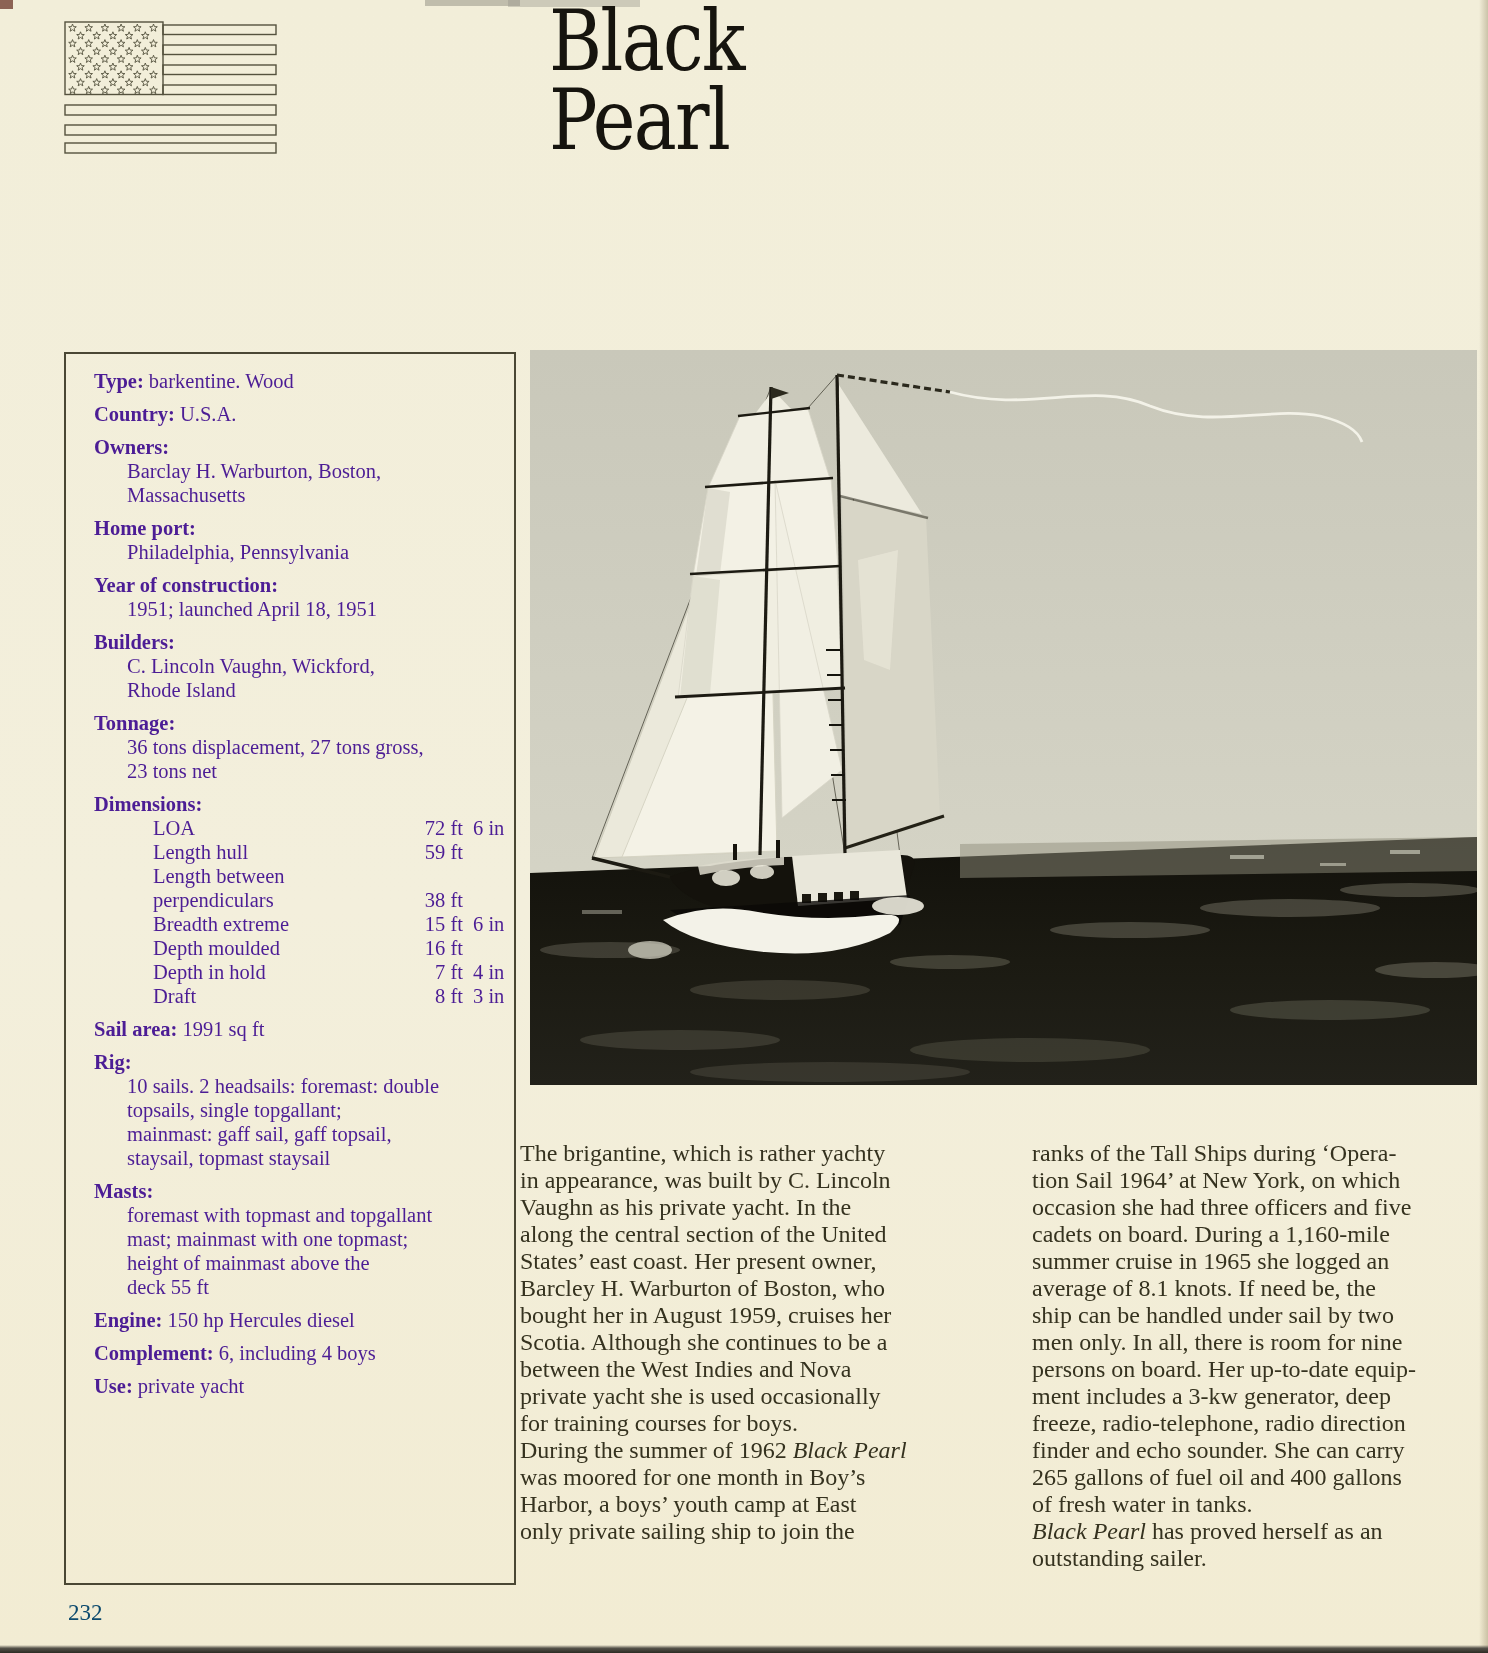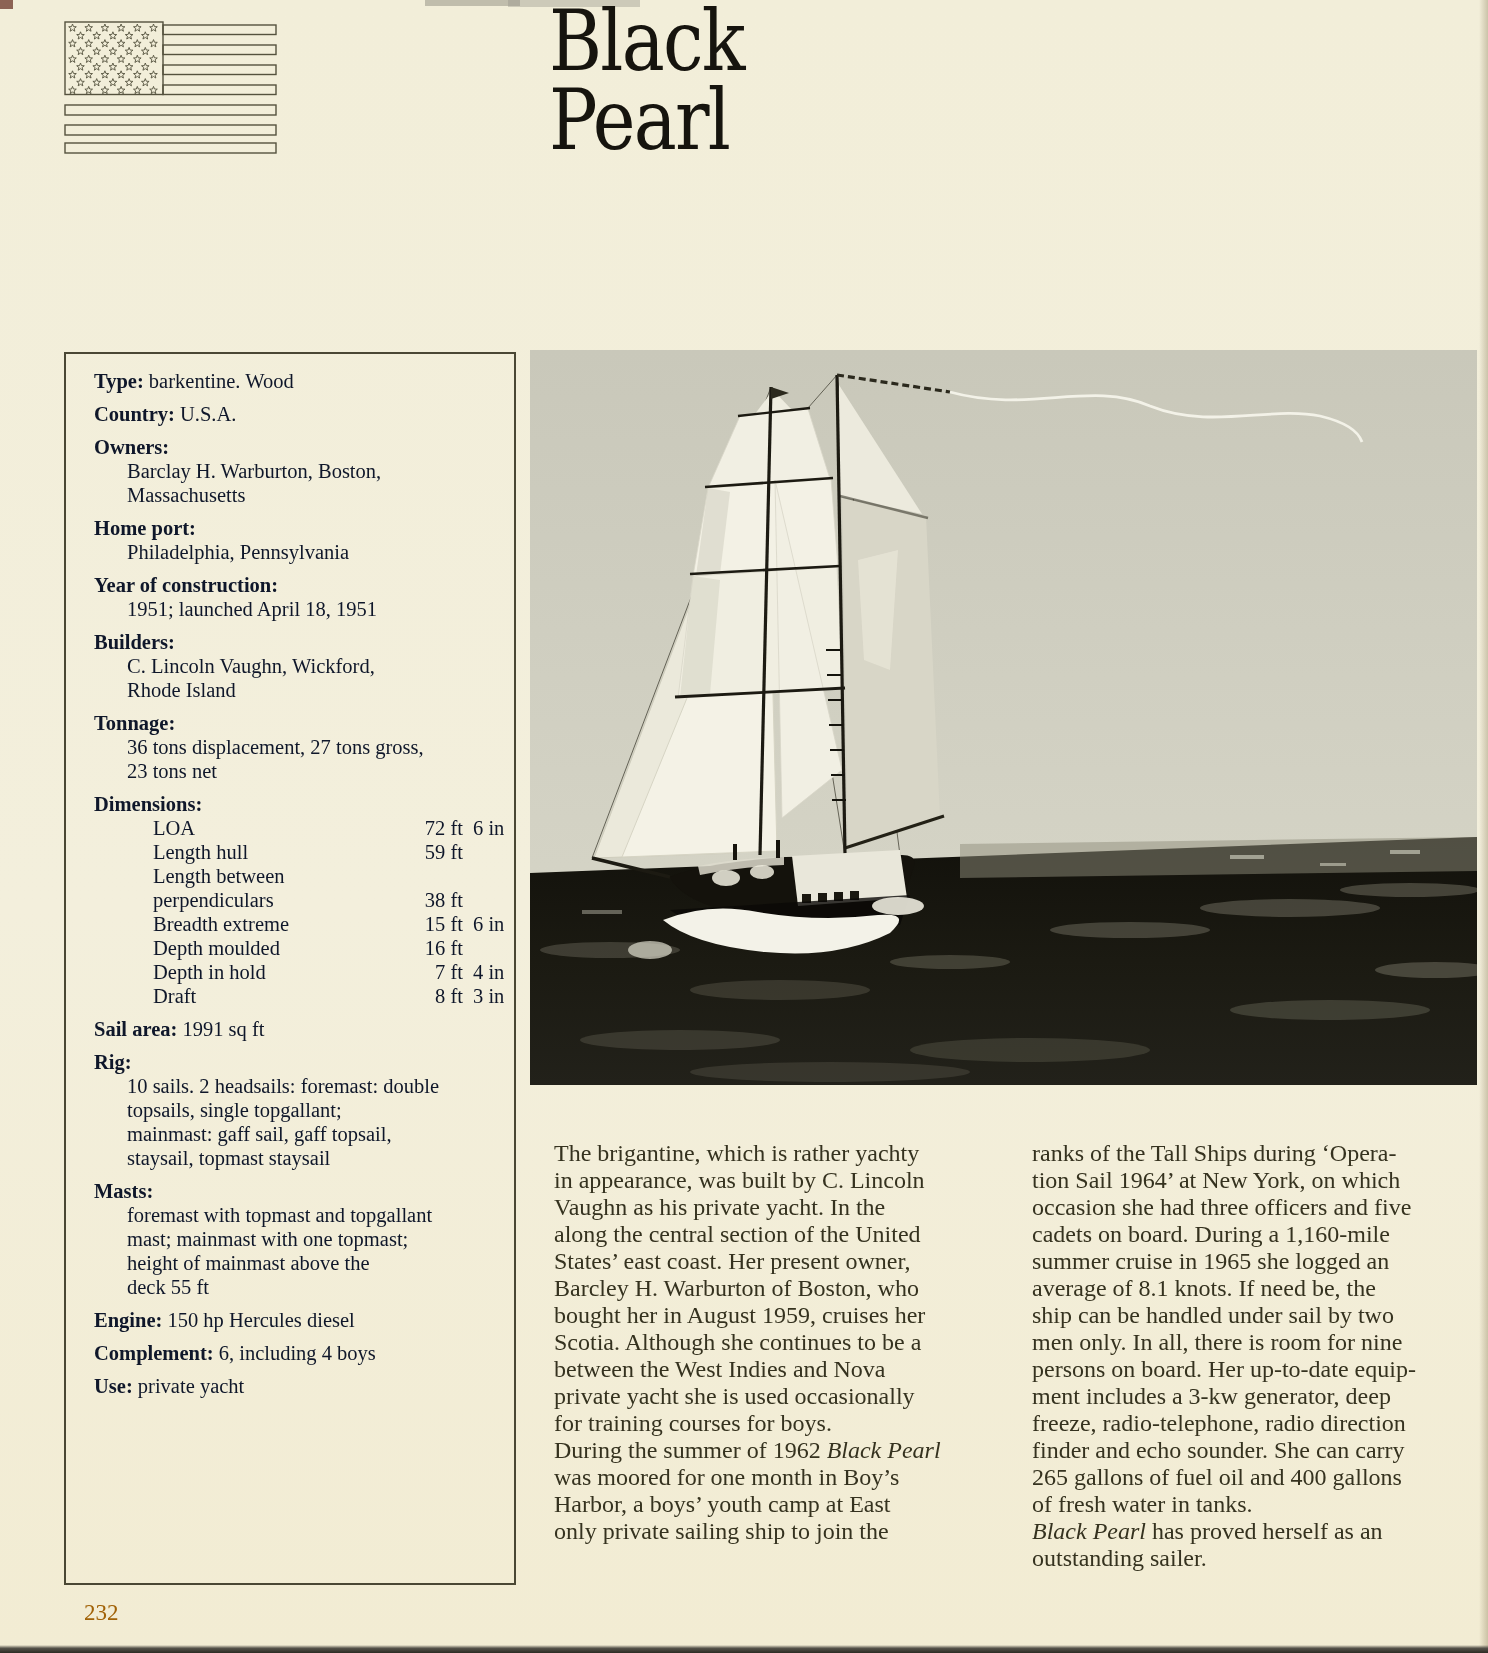--- a/index.html
+++ b/index.html
@@ -16,40 +16,40 @@
     font-family:"DejaVu Serif",serif;font-weight:normal;color:#16140e;
     font-size:84px;line-height:79px;letter-spacing:-2px;
     transform:scaleX(.86);transform-origin:left top;margin:0;
   }
   .title span{display:block;}
   
   .spec-box{
     position:absolute;left:64px;top:352px;width:452px;height:1233px;
     border:2px solid #4a4734;box-sizing:border-box;
     padding:15px 28px 0 28px;
-    font-size:20.5px;line-height:24px;color:#0f172a;
+    font-size:20.5px;line-height:24px;color:#4c1d95;
   }
   .entry{margin-bottom:9px;}
   .lbl{font-weight:bold;}
   .ind{padding-left:33px;white-space:nowrap;}
   .inline{white-space:nowrap;}
   .dimrow{display:flex;}
   .dlab{flex:0 0 232px;margin-left:26px;}
   .dft{flex:0 0 78px;text-align:right;}
   .din{flex:0 0 64px;padding-left:10px;}
   
   .photo{position:absolute;left:530px;top:350px;width:947px;height:735px;}
   
   .bodycol{position:absolute;top:1140px;font-size:24px;line-height:27px;color:#35321f;}
-  #col-left{left:554px;width:450px;}
+  #col-left{left:520px;width:450px;}
   #col-right{left:1032px;width:460px;}
   .bline{white-space:nowrap;}
   .bline i{font-style:italic;}
   
-  .pagenum{position:absolute;left:84px;top:1600px;font-size:23px;color:#a16207;}
+  .pagenum{position:absolute;left:68px;top:1600px;font-size:23px;color:#0c4a6e;}
   
   .bottom-edge{position:absolute;left:0;right:0;bottom:0;height:8px;
     background:linear-gradient(180deg,rgba(60,58,48,0) 0%,#55524a 40%,#2c2b23 100%);}
   .right-edge{position:absolute;top:0;right:0;width:9px;height:100%;
     background:linear-gradient(90deg,rgba(140,120,80,0) 0%,rgba(120,104,66,.32) 100%);}
   .scan-mark{position:absolute;}
   #mark1{left:0;top:0;width:13px;height:9px;background:#7a4a3c;opacity:.85;}
   #mark2{left:425px;top:0;width:95px;height:6px;background:#8e8c7f;opacity:.5;}
   #mark3{left:508px;top:0;width:132px;height:7px;background:#95938a;opacity:.4;}
 </style>

